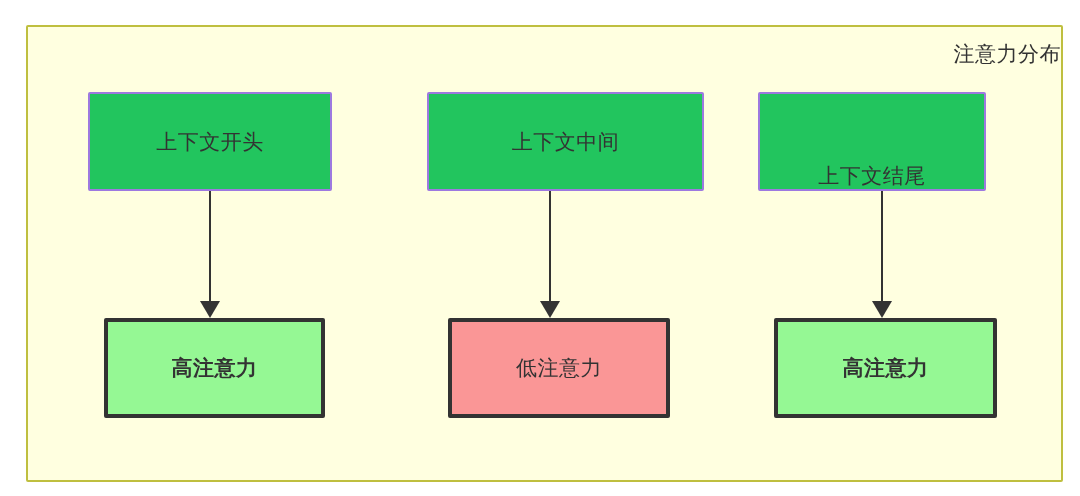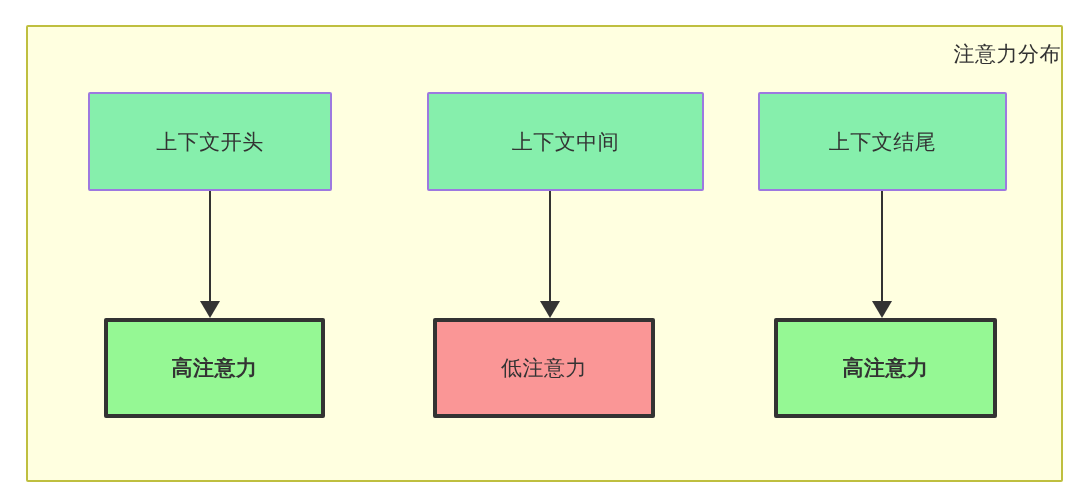--- a/index.html
+++ b/index.html
@@ -53,43 +53,43 @@
     align-items: center;
     justify-content: center;
     font-size: 21px;
     line-height: 26px;
     color: #333333;
     letter-spacing: 0.5px;
     border-radius: 2px;
   }
 
   .node.source {
-    background: #86efac;
+    background: #22c55e;
     border: 2px solid #9d79e0;
   }
 
   .node.high {
     background: #95f894;
     border: 4px solid #333333;
     font-weight: bold;
   }
 
   .node.low {
     background: #fa9696;
     border: 4px solid #333333;
   }
 
   
   .n-start  { left: 88px;  top: 92px; width: 244px; height: 99px; }
   .n-middle { left: 427px; top: 92px; width: 277px; height: 99px; }
-  .n-end    { left: 758px; top: 92px; width: 249px; height: 99px; }
+  .n-end    { left: 758px; top: 92px; width: 228px; height: 99px; align-items: flex-end; }
 
   
   .n-high-1 { left: 104px; top: 318px; width: 221px; height: 100px; }
-  .n-low    { left: 433px; top: 318px; width: 222px; height: 100px; }
+  .n-low    { left: 448px; top: 318px; width: 222px; height: 100px; }
   .n-high-2 { left: 774px; top: 318px; width: 223px; height: 100px; }
 
   
   .edges {
     position: absolute;
     left: 0;
     top: 0;
     width: 1080px;
     height: 496px;
     pointer-events: none;

